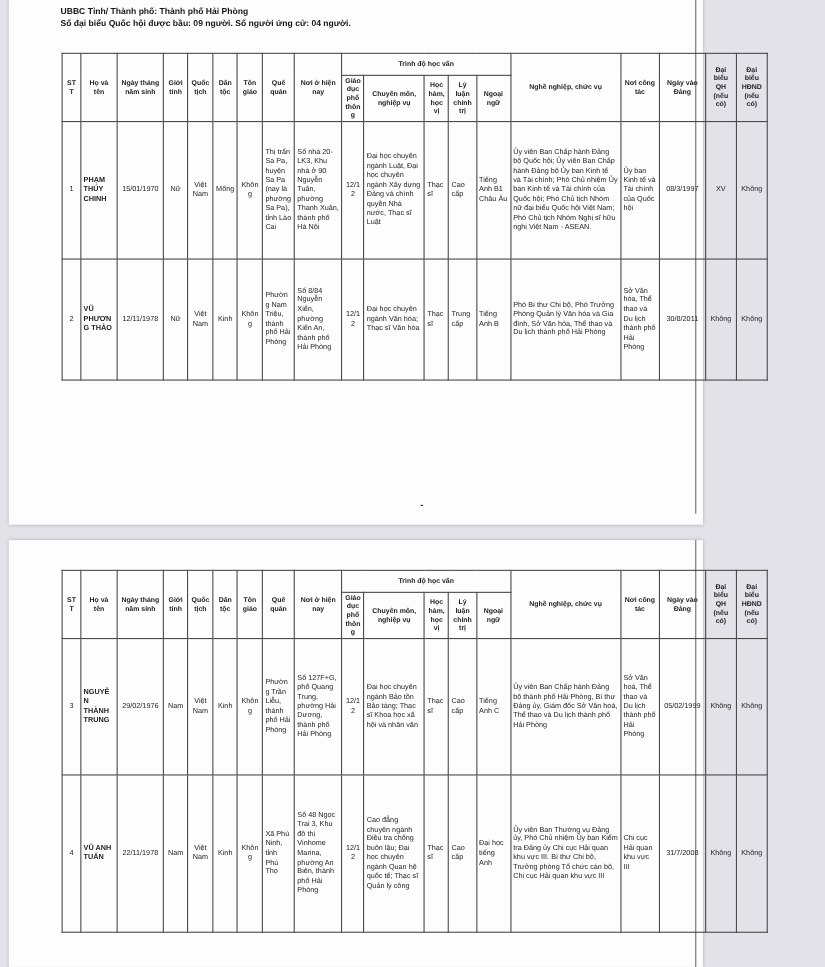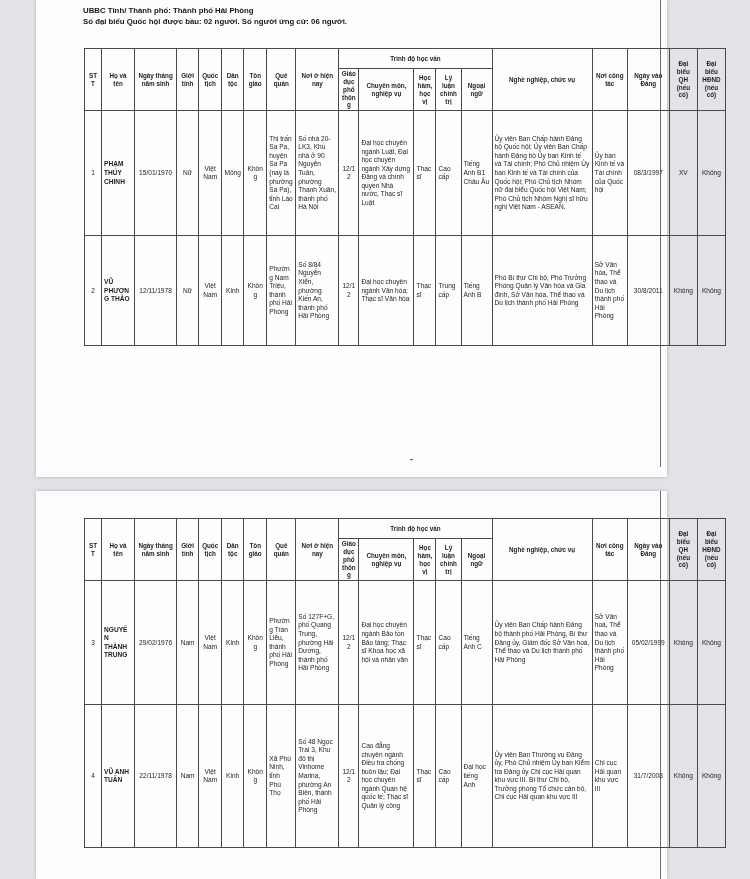--- a/index.html
+++ b/index.html
@@ -11,21 +11,20 @@
   html,body{margin:0;padding:0;}
   body{
     width:750px;height:879px;position:relative;overflow:hidden;
     background:var(--margin-bg);
     font-family:"Liberation Sans","DejaVu Sans",sans-serif;
     color:var(--text);
   }
   .page{
     position:absolute;left:8px;width:631px;background:var(--page-bg);
     box-shadow:0 0 3px rgba(100,100,125,.4);
-    margin-left:28px;
   }
   #page1{top:0;height:477px;}
   #page2{top:491px;height:388px;}
   .doc-header{
     position:absolute;left:47px;top:6px;width:656px;
     font-size:7.8px;font-weight:bold;line-height:10.6px;color:#161616;
   }
   .cand-table{
     position:absolute;border-collapse:collapse;table-layout:fixed;
     width:642px;background:transparent;
@@ -51,21 +50,21 @@
     position:absolute;left:374px;top:454px;
     font-size:9px;font-weight:bold;color:#333;
   }
 </style>
 </head>
 <body>
 
 <div class="page" id="page1">
   <div class="doc-header">
     <div>UBBC Tỉnh/ Thành phố: Thành phố Hải Phòng</div>
-    <div>Số đại biểu Quốc hội được bầu: 02 người. Số người ứng cử: 06 người.</div>
+    <div>Số đại biểu Quốc hội được bầu: 09 người. Số người ứng cử: 04 người.</div>
   </div>
   <table class="cand-table" id="table1">
       <colgroup>
         <col style="width:17px">
         <col style="width:33px">
         <col style="width:42px">
         <col style="width:22px">
         <col style="width:23px">
         <col style="width:22px">
         <col style="width:23px">

